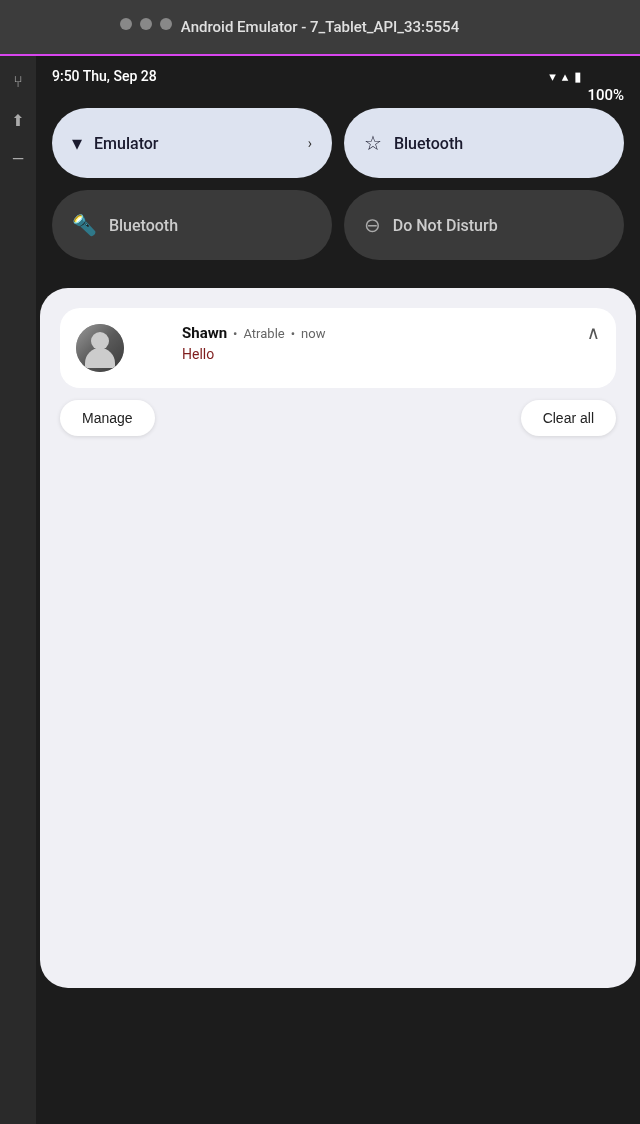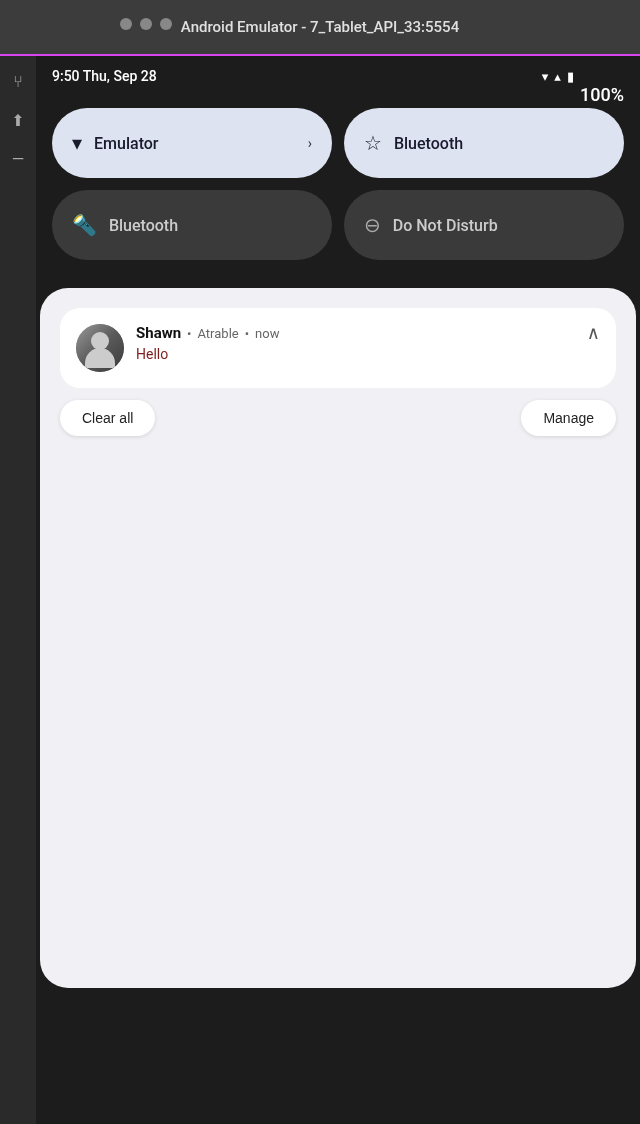--- a/index.html
+++ b/index.html
@@ -87,21 +87,21 @@
       display: flex;
       align-items: center;
       gap: 6px;
     }
     .status-icon-item {
       color: #ffffff;
       font-size: 13px;
     }
     .battery-text {
       color: #ffffff;
-      font-size: 18px;
+      font-size: 15px;
       font-weight: 500;
       margin-top: 37px;
     }
 
     
     .quick-settings {
       background: #1c1c1c;
       padding: 12px 16px 16px;
     }
 
@@ -231,20 +231,21 @@
       left: 50%;
       transform: translateX(-50%);
       width: 30px;
       height: 20px;
       background: #ccc;
       border-radius: 15px 15px 0 0;
     }
 
     .notif-content {
       flex: 1;
+      margin-left: 46px;
     }
 
     .notif-title-row {
       display: flex;
       align-items: center;
       gap: 6px;
       margin-bottom: 4px;
     }
 
     .notif-sender {
@@ -377,20 +378,20 @@
             <span class="notif-meta">•</span>
             <span class="notif-meta">now</span>
           </div>
           <div class="notif-message">Hello</div>
         </div>
       </div>
       <button class="notif-expand-btn">∧</button>
     </div>
 
     <div class="notif-actions">
+      <button class="notif-action-btn">Manage</button>
       <button class="notif-action-btn">Clear all</button>
-      <button class="notif-action-btn">Manage</button>
     </div>
   </div>
 
   <div class="bottom-handle"></div>
 
 </div>
 
 </body></html>

